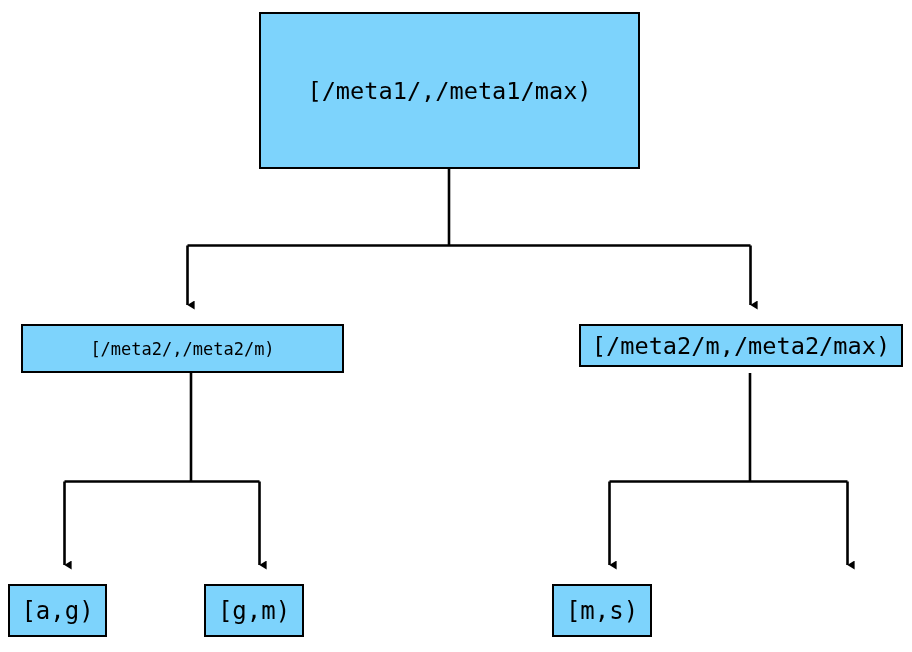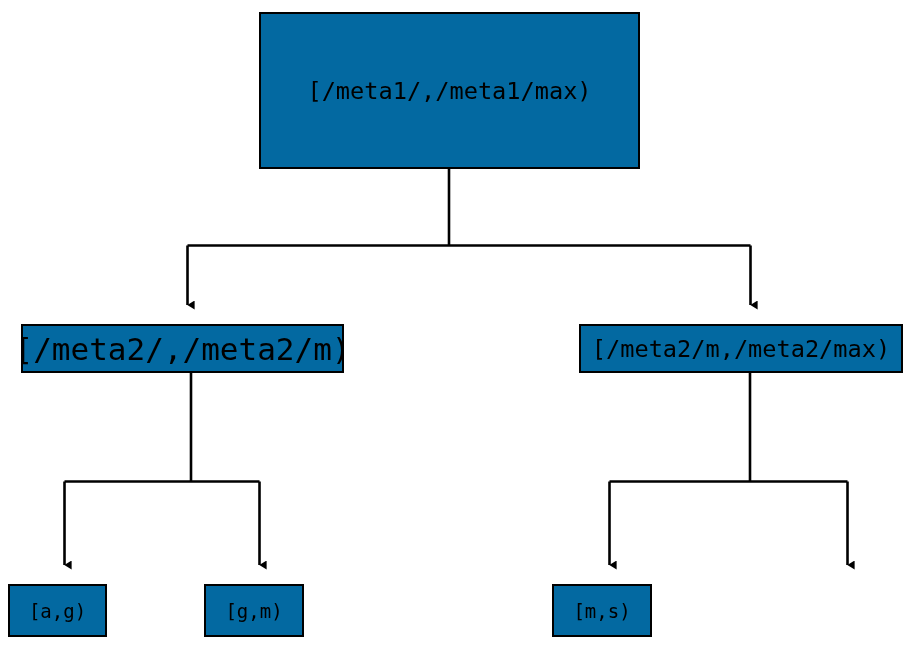--- a/index.html
+++ b/index.html
@@ -21,21 +21,21 @@
     position: absolute;
     left: 0;
     top: 0;
     width: 912px;
     height: 652px;
   }
   .node-box {
     position: absolute;
     box-sizing: border-box;
     border: 2px solid #000000;
-    background: #0369a1;
+    background: #7dd3fc;
     display: flex;
     align-items: center;
     justify-content: center;
     color: #000000;
     font-family: "DejaVu Sans Mono", "Liberation Mono", monospace;
     white-space: pre;
     letter-spacing: 0px;
   }
   
   .node-root {
@@ -44,34 +44,34 @@
     width: 381px;
     height: 157px;
     font-size: 23.6px;
   }
   
   .node-mid-left {
     left: 21px;
     top: 324px;
     width: 323px;
     height: 49px;
-    font-size: 31px;
+    font-size: 17px;
   }
   .node-mid-right {
     left: 579px;
     top: 324px;
     width: 324px;
-    height: 49px;
+    height: 43px;
     font-size: 23.6px;
   }
   
   .node-leaf {
     top: 584px;
     height: 53px;
-    font-size: 19px;
+    font-size: 24px;
   }
   .leaf-ag   { left: 8px;   width: 99px; }
   .leaf-gm   { left: 204px; width: 100px; }
   .leaf-ms   { left: 552px; width: 100px; }
   .leaf-smax { left: 778px; width: 125px; }
 </style>
 </head>
 <body>
 
 <div id="diagram-canvas">

